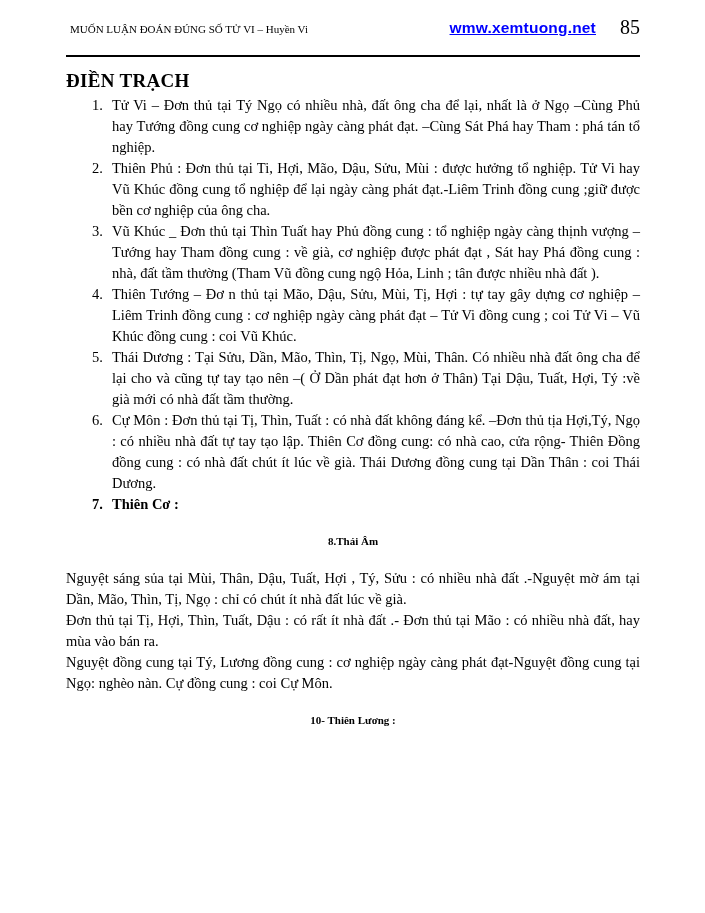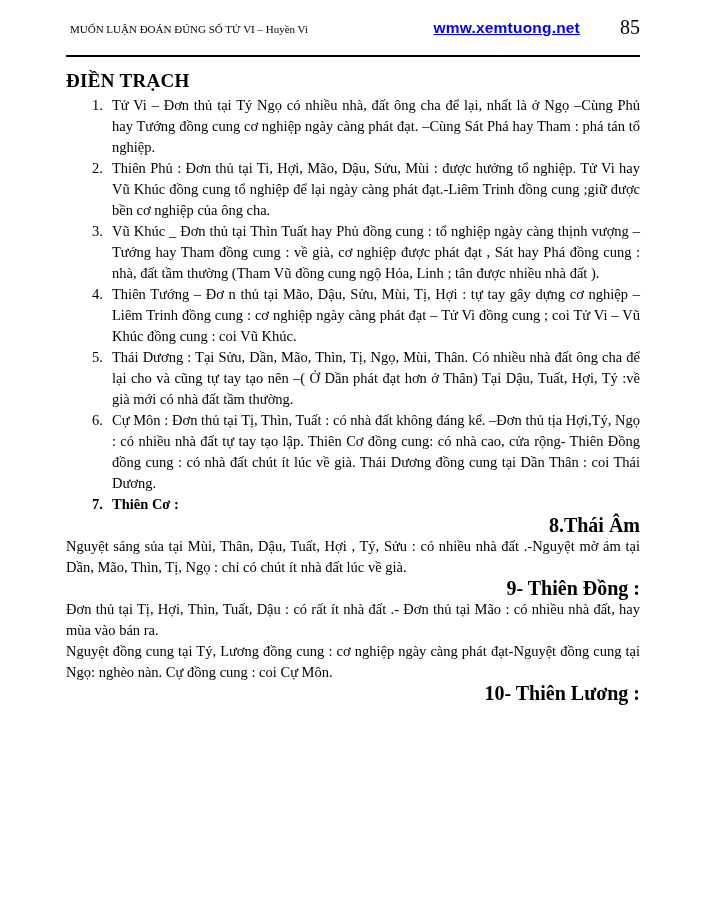--- a/index.html
+++ b/index.html
@@ -31,21 +31,21 @@
     white-space: nowrap;
   }
   .header-title {
     font-size: 11px;
     padding-left: 4px;
   }
   .header-right {
     margin-left: auto;
     display: flex;
     align-items: flex-start;
-    gap: 40px;
+    gap: 24px;
   }
   .site-link {
     font-family: "Liberation Sans", sans-serif;
     font-weight: 700;
     font-size: 15.5px;
     color: #0000ff;
     text-decoration: underline;
     letter-spacing: 0.2px;
     cursor: pointer;
   }
@@ -80,25 +80,25 @@
     text-align: justify;
   }
   .item.bold { font-weight: 700; }
   
   .para {
     margin: 0;
     text-align: justify;
   }
   .para.indent-sm { text-indent: 4px; }
   .subheading {
-    margin: 0;
+    margin: 16px;
     font-weight: 700;
-    font-size: 20px;
+    font-size: 11px;
     line-height: 21px;
-    text-align: right;
+    text-align: center;
   }
 </style>
 </head>
 <body>
 
 <div class="page">
 
   <div class="header">
     <span class="header-title">MUỐN LUẬN ĐOÁN ĐÚNG SỐ TỬ VI – Huyền Vi</span>
     <span class="header-right">
@@ -139,20 +139,19 @@
     <div class="item bold">
       <span class="item-num">7.</span>
       <span class="item-text">Thiên Cơ :</span>
     </div>
   </div>
 
 
   <div class="subheading">8.Thái Âm</div>
   <p class="para">Nguyệt sáng sủa tại Mùi, Thân, Dậu, Tuất, Hợi , Tý, Sửu : có nhiều nhà đất .-Nguyệt mờ ám tại Dần, Mão, Thìn, Tị, Ngọ : chỉ có chút ít nhà đất lúc về già.</p>
 
-  <div class="subheading">9- Thiên Đồng :</div>
   <p class="para">Đơn thủ tại Tị, Hợi, Thìn, Tuất, Dậu : có  rất ít nhà đất .- Đơn thủ tại Mão : có nhiều nhà đất, hay mùa vào bán ra.</p>
   <p class="para">Nguyệt đồng cung tại Tý, Lương đồng cung : cơ nghiệp ngày càng phát đạt-Nguyệt đồng cung tại Ngọ: nghèo nàn. Cự đồng cung : coi Cự Môn.</p>
 
   <div class="subheading">10- Thiên Lương :</div>
 
 
 </div>
 
 </body></html>

